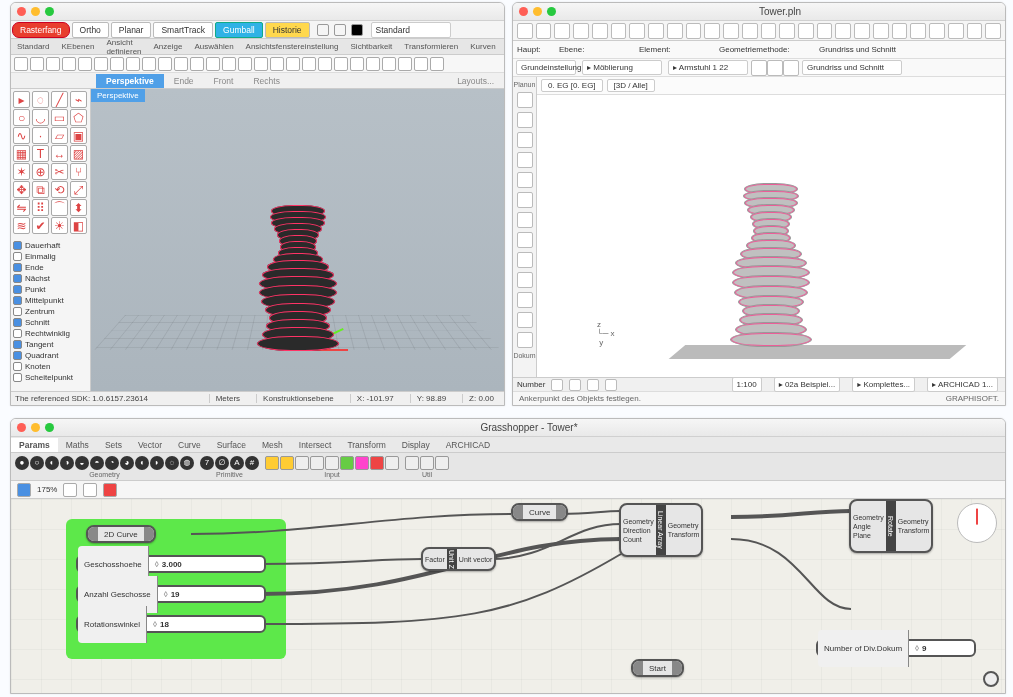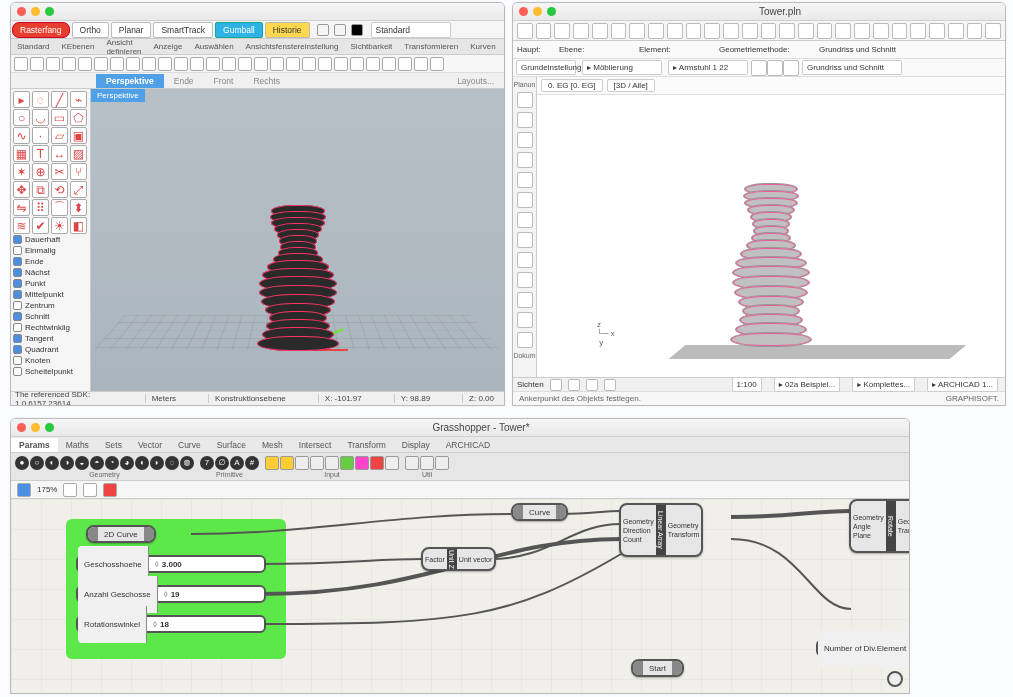--- a/index.html
+++ b/index.html
@@ -26,36 +26,36 @@
   .tab{padding:2px 6px;color:#555;}
   .iconrow{height:18px;background:#f7f7f7;display:flex;align-items:center;padding:0 3px;gap:2px;border-bottom:1px solid #ddd;}
   .ico{width:14px;height:14px;border:1px solid #aaa;background:#fff;border-radius:2px;flex:0 0 auto;}
   .viewtabs{height:16px;background:#f0f0f0;display:flex;align-items:center;font-size:8.5px;border-bottom:1px solid #ccc;padding-left:85px;}
   .vtab{padding:2px 10px;color:#888;}
   .vtab.on{background:#50a0e8;color:#fff;font-weight:bold;}
   #rhino .body{display:flex;height:calc(100% - 18px - 18px - 16px - 18px - 16px - 14px);}
   .toolpal{width:80px;background:#f5f5f5;border-right:1px solid #ccc;padding:2px;}
   .toolgrid{display:grid;grid-template-columns:repeat(4,1fr);gap:1px;}
   .tb{width:17px;height:17px;background:#fff;border:1px solid #aaa;border-radius:2px;display:flex;align-items:center;justify-content:center;font-size:12px;color:#d44;}
-  .osnap{font-size:8px;color:#333;}
+  .osnap{margin-top:6px;font-size:8px;color:#333;}
   .osnap div{display:flex;align-items:center;gap:3px;padding:1px 0;}
   .chk{width:9px;height:9px;border:1px solid #888;background:#fff;border-radius:2px;display:inline-block;}
   .chk.on{background:#4a90e2;}
   .viewport{flex:1;background:linear-gradient(#b7c0c7,#abb5bd);position:relative;}
   .vp-label{position:absolute;left:0;top:0;background:#50a0e8;color:#fff;padding:2px 6px;font-size:8px;}
   .grid{position:absolute;left:20px;right:20px;bottom:30px;height:60px;
         background-image:linear-gradient(rgba(0,0,0,.08) 1px,transparent 1px),
                           linear-gradient(90deg,rgba(0,0,0,.08) 1px,transparent 1px);
         background-size:14px 14px;transform:perspective(300px) rotateX(55deg);}
   .axis-x{position:absolute;left:50%;bottom:40px;width:50px;height:2px;background:#e44;}
   .axis-y{position:absolute;left:50%;bottom:40px;width:50px;height:2px;background:#6e2;transform-origin:left;transform:rotate(-25deg);}
   .tower{position:absolute;left:50%;bottom:40px;transform:translateX(-50%);width:90px;height:260px;display:flex;flex-direction:column;align-items:center;justify-content:flex-end;}
   .slice{background:#2a2a2a;border-radius:50%/60%;margin-top:-6px;position:relative;}
   .slice::after{content:"";position:absolute;inset:0;border:1px solid #ff3366;border-radius:inherit;}
-  .statusbar{height:14px;background:#f0f0f0;border-top:1px solid #ccc;display:flex;align-items:center;font-size:8px;color:#444;padding:0 4px;gap:26px;}
+  .statusbar{height:14px;background:#f0f0f0;border-top:1px solid #ccc;display:flex;align-items:center;font-size:8px;color:#444;padding:0 4px;gap:10px;}
   .statusbar .sb-left{flex:1;}
   .sb-cell{padding:0 6px;border-left:1px solid #ccc;}
 
   
   #archi{left:512px;top:2px;width:494px;height:404px;}
   #archi .toolbar{height:20px;background:#f5f5f5;border-bottom:1px solid #ccc;display:flex;align-items:center;padding:0 4px;gap:3px;}
   #archi .ai{width:16px;height:16px;border:1px solid #bbb;background:#fff;border-radius:2px;}
   #archi .fieldrow{height:18px;background:#f9f9f9;border-bottom:1px solid #ddd;display:flex;align-items:center;font-size:8px;}
   .field{border:1px solid #ccc;background:#fff;padding:2px 4px;margin:0 3px;border-radius:2px;}
   #archi .crumbs{height:18px;background:#fbfbfb;border-bottom:1px solid #ddd;display:flex;align-items:center;font-size:8px;padding-left:60px;gap:4px;}
@@ -66,21 +66,21 @@
   #archi .viewport{background:#fff;position:relative;}
   .a-tower{position:absolute;left:50%;bottom:30px;transform:translateX(-50%);width:90px;height:260px;display:flex;flex-direction:column;align-items:center;justify-content:flex-end;}
   .a-slice{background:#c0c0c0;border-radius:50%/60%;margin-top:-5px;border:1px solid #999;position:relative;}
   .a-slice::after{content:"";position:absolute;inset:0;border:1px solid #ff3388;border-radius:inherit;opacity:.7;}
   .ground{position:absolute;left:30%;right:10%;bottom:18px;height:14px;background:#bbb;transform:skewX(-50deg);}
   .aaxis{position:absolute;left:60px;bottom:30px;font-size:8px;color:#666;}
   .navrow{height:14px;background:#f0f0f0;border-top:1px solid #ccc;display:flex;align-items:center;font-size:8px;padding:0 4px;gap:6px;}
   .footer{height:14px;background:#f7f7f7;border-top:1px solid #ddd;display:flex;align-items:center;justify-content:space-between;font-size:8px;padding:0 6px;color:#666;}
 
   
-  #gh{left:10px;top:418px;width:900px;height:276px;}
+  #gh{left:10px;top:418px;width:996px;height:276px;}
   #gh .ghtabs{height:16px;background:#e9e9e9;display:flex;align-items:center;font-size:8.5px;border-bottom:1px solid #ccc;}
   #gh .ghtab{padding:2px 8px;color:#555;}
   #gh .ghtab.on{background:#fff;font-weight:bold;}
   #gh .ribbon{height:28px;background:#e6e6e6;display:flex;align-items:center;padding:0 4px;gap:2px;border-bottom:1px solid #ccc;}
   .rgrp{display:flex;flex-direction:column;align-items:center;margin-right:4px;}
   .rrow{display:flex;gap:1px;}
   .ri{width:14px;height:14px;border-radius:50%;background:#333;color:#fff;display:flex;align-items:center;justify-content:center;font-size:8px;}
   .ri.sq{border-radius:2px;background:#eee;border:1px solid #999;color:#333;}
   .ri.sq.y{background:#ffcc33;}
   .ri.sq.g{background:#66cc44;}
@@ -409,21 +409,21 @@
           <div class="a-slice" style="width:66px;height:14px"></div>
           <div class="a-slice" style="width:58px;height:14px"></div>
           <div class="a-slice" style="width:64px;height:14px"></div>
           <div class="a-slice" style="width:72px;height:15px"></div>
           <div class="a-slice" style="width:82px;height:15px"></div>
         </div>
       </div>
     </div>
   </div>
   <div class="navrow">
-    <span>Sichten</span>
+    <span>Number</span>
     <span class="ai" style="width:12px;height:12px"></span>
     <span class="ai" style="width:12px;height:12px"></span>
     <span class="ai" style="width:12px;height:12px"></span>
     <span class="ai" style="width:12px;height:12px"></span>
     <span style="flex:1"></span>
     <span class="field">1:100</span>
     <span class="field">▸ <span>02a Beispiel...</span></span>
     <span class="field">▸ <span>Komplettes...</span></span>
     <span class="field">▸ <span>ARCHICAD 1...</span></span>
   </div>
@@ -588,18 +588,18 @@
       </div>
     </div>
 
     <div class="comp" style="left:620px;top:160px;height:18px">
       <div class="handle"></div>
         <div class="mid">Start</div>
         <div class="handle r"></div>
     </div>
 
     <div class="slider" style="left:805px;top:140px;width:160px">
-      <span class="lbl">Number of Div.Element</span>
+      <span class="lbl">Number of Div.Dokum</span>
         <span class="val">9</span>
     </div>
     <div style="position:absolute;right:6px;bottom:6px;width:16px;height:16px;border:2px solid #555;border-radius:50%;background:#eee"></div>
   </div>
 </div>
 
 </body></html>

